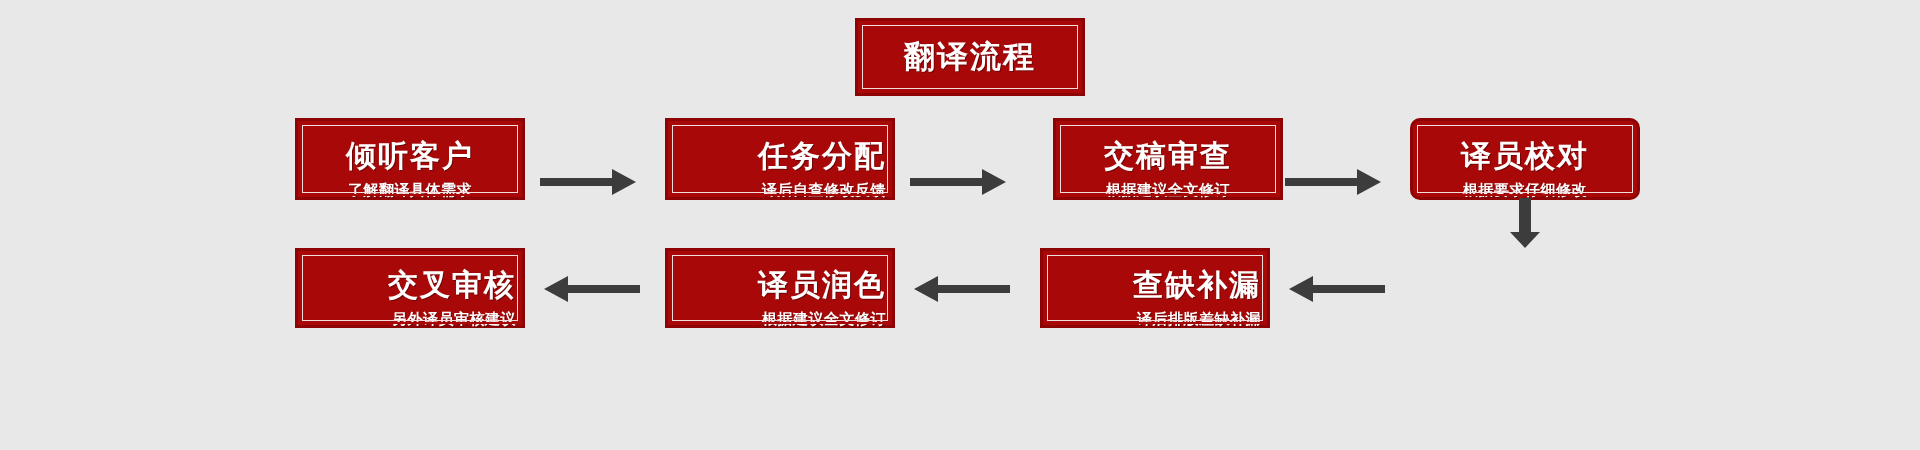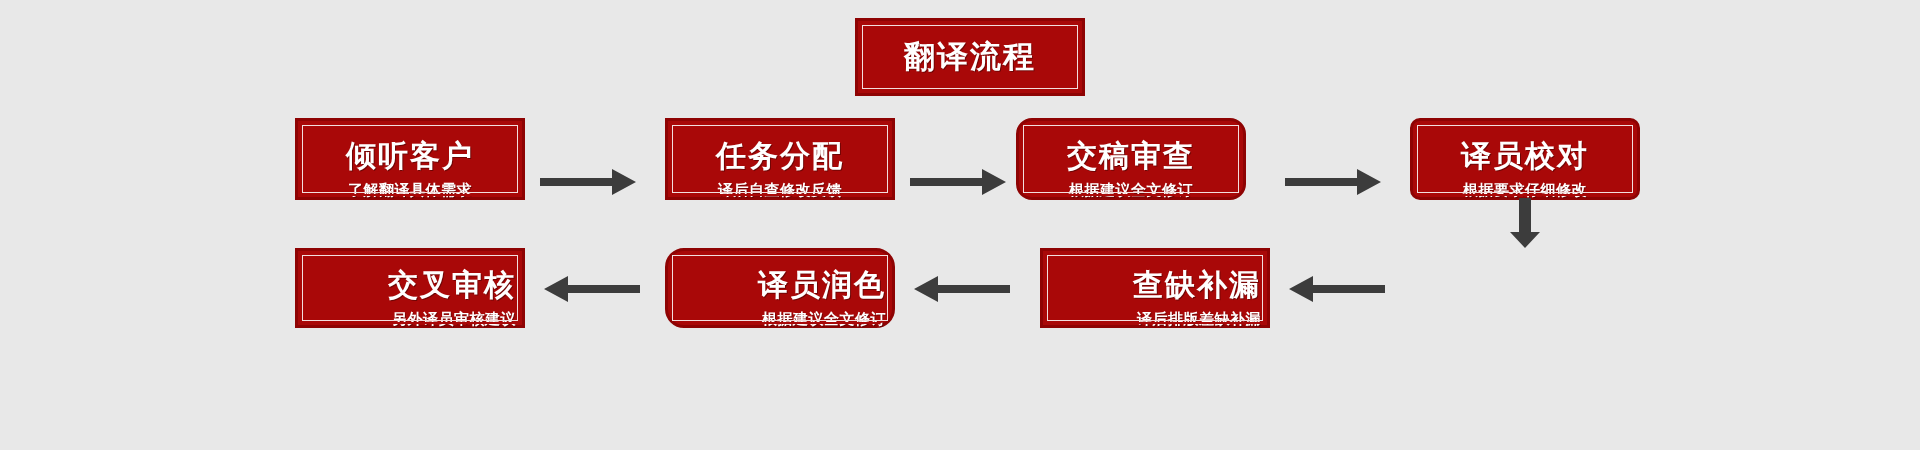--- a/index.html
+++ b/index.html
@@ -72,29 +72,29 @@
     height: 78px;
   }
   #title-card .title {
     font-size: 31px;
     margin: 0;
   }
 
   
   .row1 { top: 118px; height: 82px; width: 230px; }
   #node-1 { left: 295px; }
-  #node-2 { left: 665px; }
-  #node-3 { left: 1016px; border-radius: 16px; }
+  #node-2 { left: 665px; align-items: flex-end; }
+  #node-3 { left: 1053px; }
   #node-4 { left: 1410px; border-radius: 10px; }
 
   
   .row2 { top: 248px; height: 80px; width: 230px; align-items: flex-end; }
   #node-5 { left: 1410px; }
   #node-6 { left: 1040px; }
-  #node-7 { left: 665px; border-radius: 19px; }
+  #node-7 { left: 665px; }
   #node-8 { left: 295px; }
 
   
   .arrow-h {
     position: absolute;
     width: 100px;
     height: 34px;
     top: 0;
   }
   .arrow-v {

